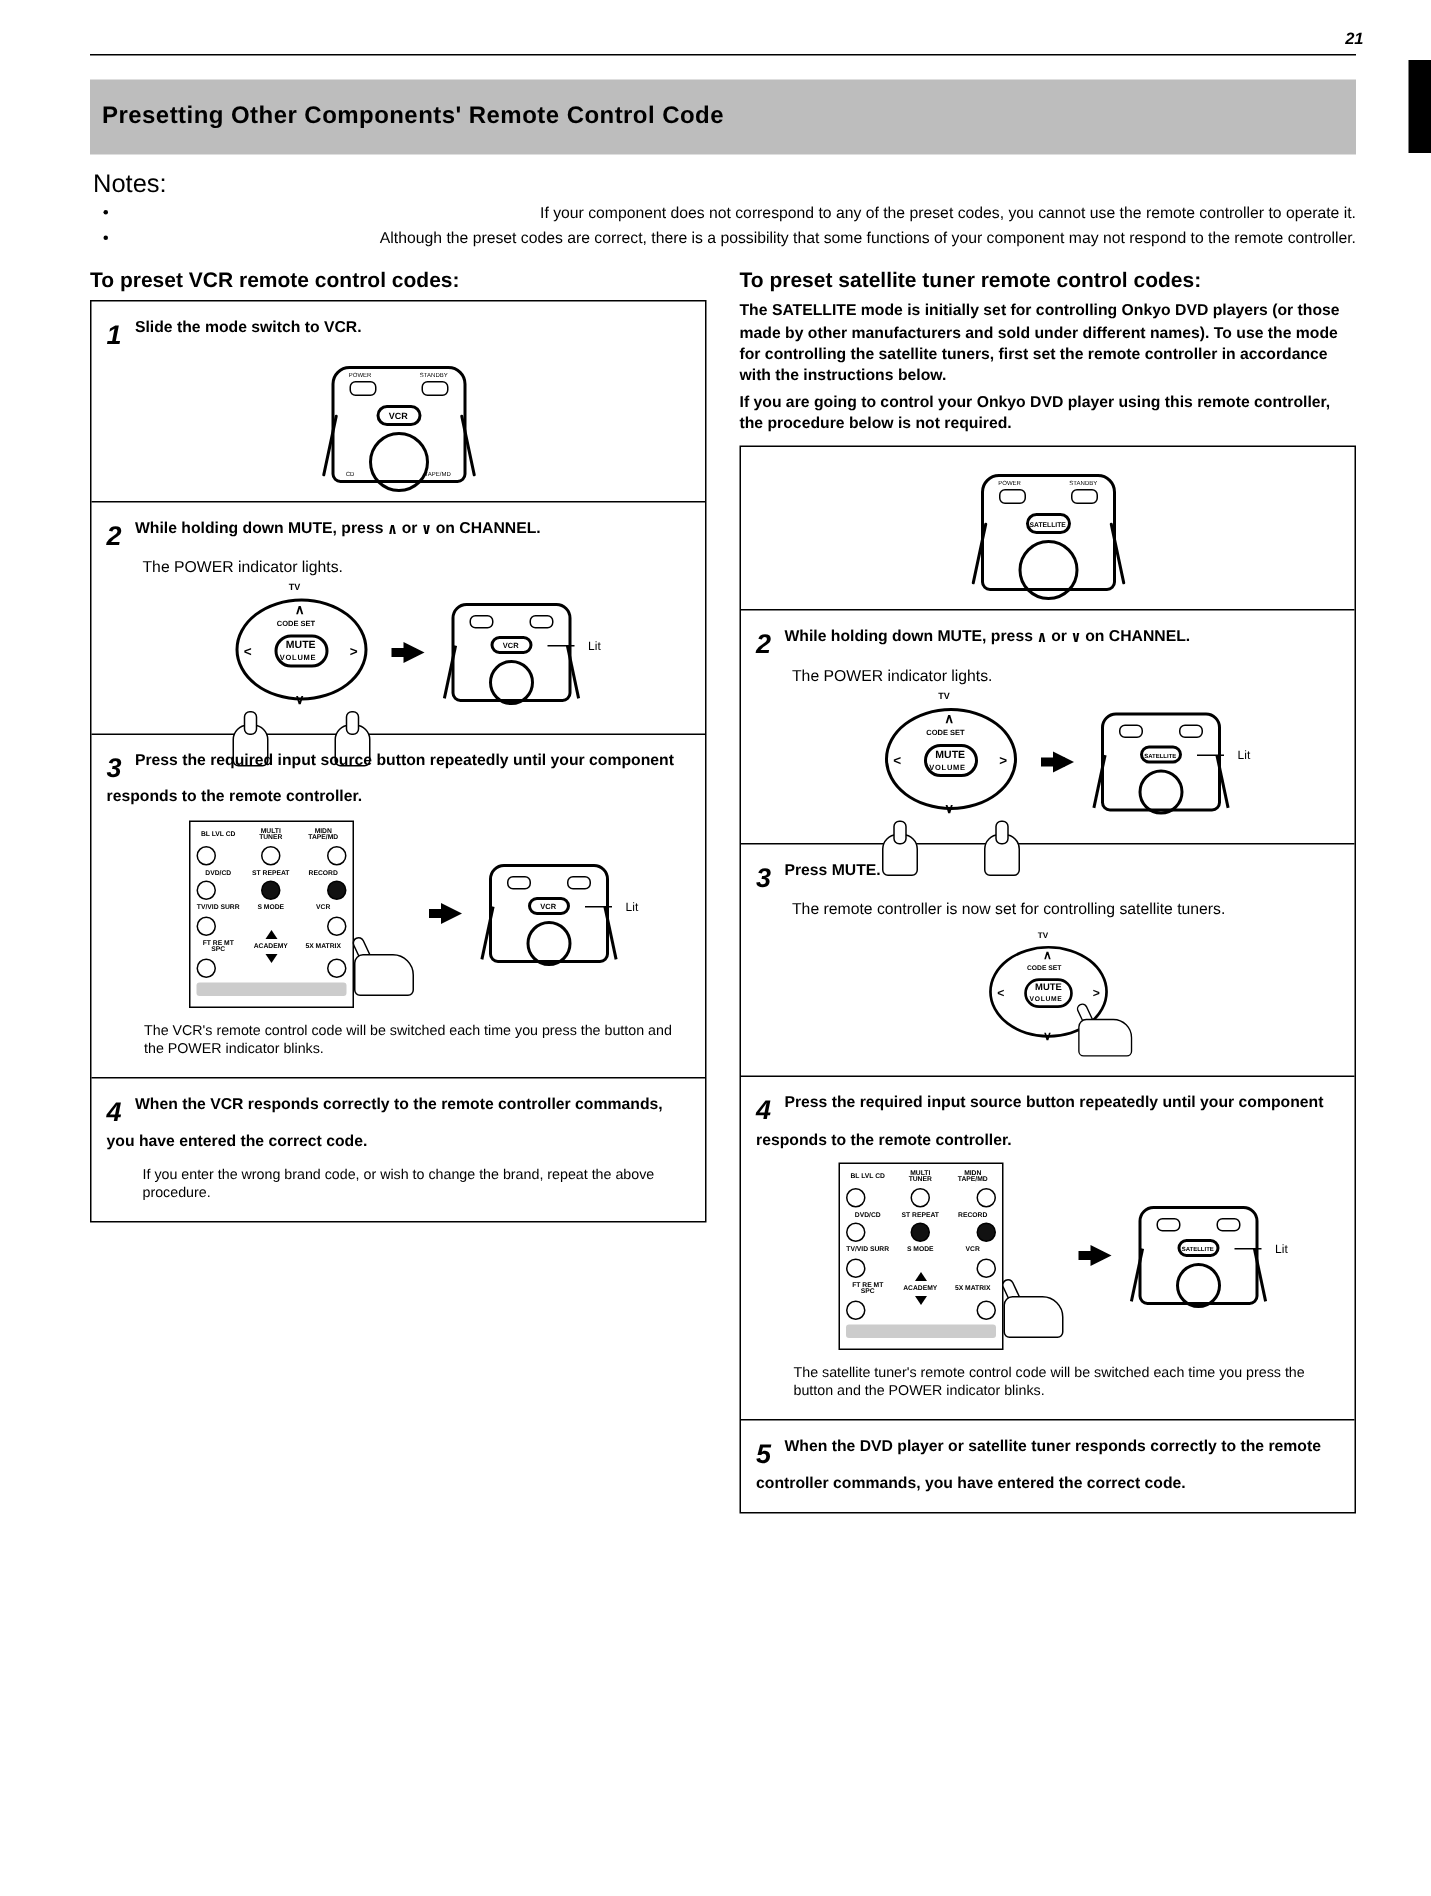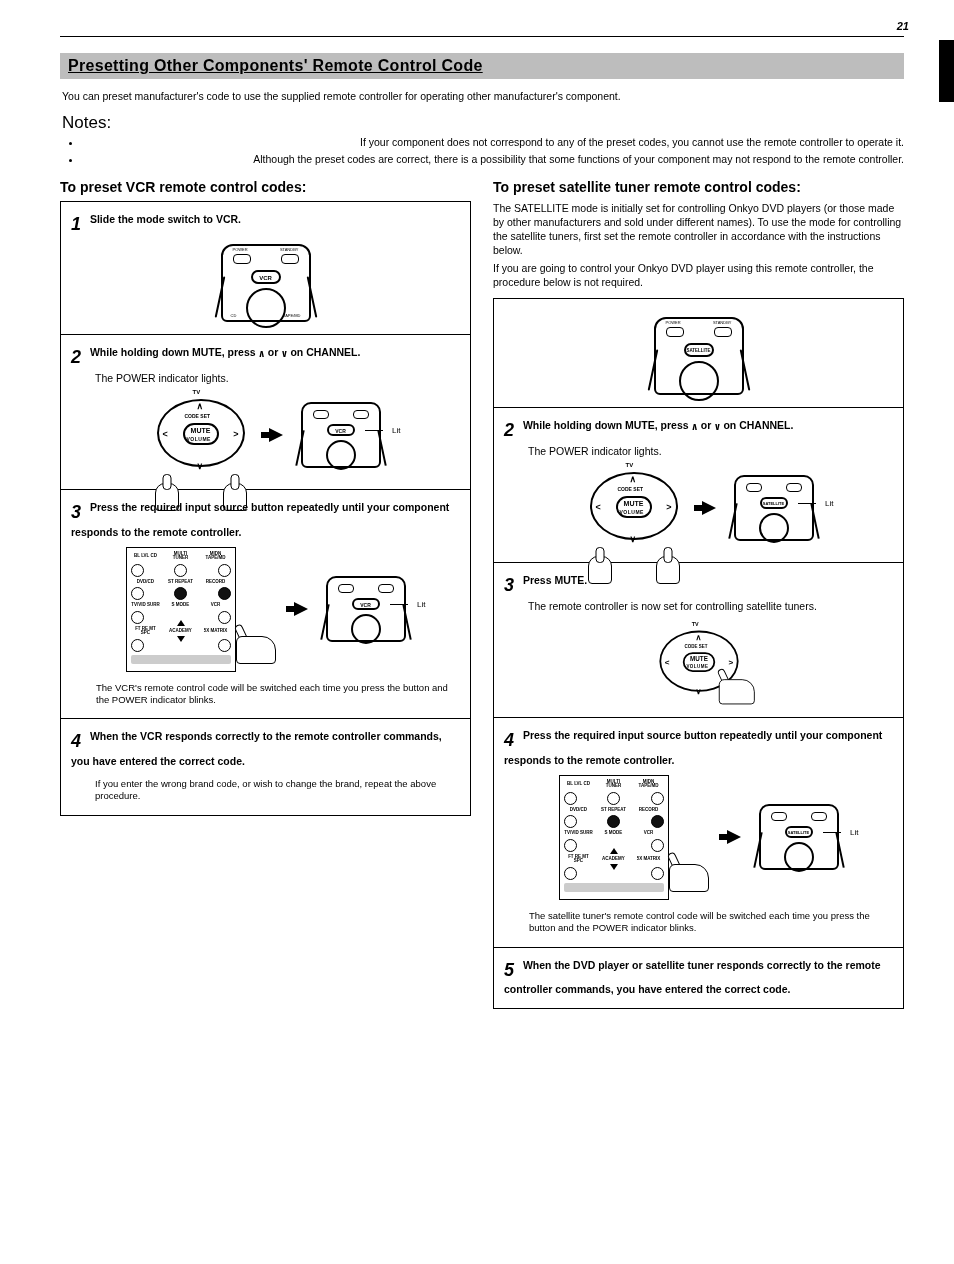--- a/index.html
+++ b/index.html
@@ -31,26 +31,25 @@
     font-style: italic;
     font-weight: bold;
   }
   .top-rule {
     border-top: 1px solid #000;
     margin-top: 6px;
     height: 0;
   }
   .gray-band {
     background: #bdbdbd;
-    padding: 4px 8px;
+    padding: 16px 8px;
     margin-top: 16px;
     font-weight: bold;
     font-size: 16px;
     letter-spacing: 0.3px;
-    text-decoration: underline;
   }
   .intro { font-size: 10.5px; margin: 10px 2px 6px 2px; line-height: 1.35; }
   .notes-title { font-size: 17px; margin: 10px 2px 2px 2px; }
   ul.notes { margin: 2px 0 12px 22px; padding: 0; font-size: 10.5px; line-height: 1.35; text-align: right; }
   ul.notes li { margin-bottom: 3px; }
   .columns { display: flex; gap: 22px; align-items: flex-start; }
   .col { flex: 1; }
   .section-title { font-weight: bold; font-size: 14px; margin: 0 0 6px 0; }
   .bordered { border: 1px solid #000; }
   .step-box { border-bottom: 1px solid #000; padding: 10px 10px 12px 10px; font-size: 10.5px; position: relative; }
@@ -132,40 +131,39 @@
   .btn-grid .rnd.fill { background: #111; }
   .btn-grid .tri { width: 0; height: 0; border-top: 6px solid #000; border-left: 4.5px solid transparent; border-right: 4.5px solid transparent; margin: 0 auto; }
   .btn-grid .tri.up { border-top: none; border-bottom: 6px solid #000; }
   .btn-grid .gray-row { background: #ccc; height: 9px; border-radius: 2px; }
   .sub-note { font-size: 9.5px; margin-top: 10px; line-height: 1.3; margin-left: 25px; }
 
   .step-box .step-head .bold { font-weight: bold; }
   .chev-inline { font-family: monospace; display: inline-block; transform: translateY(1px); }
 
   .right-pre { font-size: 10.5px; line-height: 1.35; margin-bottom: 8px; }
-  .right-pre p { margin: 4px 0; }
+  .right-pre p { margin: 4px 0; font-weight: bold; }
 
   .hand-single-finger {
     position: relative; width: 60px; height: 40px;
   }
   .hand-single-finger .palm { position: absolute; bottom: 0; right: 0; width: 40px; height: 28px; border: 1.5px solid #000; border-radius: 6px 14px 4px 4px; background: #fff; }
   .hand-single-finger .finger { position: absolute; top: 0; right: 30px; width: 8px; height: 22px; border: 1.5px solid #000; border-radius: 4px; background: #fff; transform: rotate(-25deg); }
 
 </style>
 </head>
 <body>
 
 <div class="page">
   <div class="black-tab"></div>
   <div class="page-num">21</div>
   <div class="top-rule"></div>
 
   <div class="gray-band">Presetting Other Components' Remote Control Code</div>
 
-  <div class="intro">You can preset manufacturer's code to use the supplied remote controller for operating other manufacturer's component.</div>
   <div class="notes-title">Notes:</div>
   <ul class="notes">
     <li>If your component does not correspond to any of the preset codes, you cannot use the remote controller to operate it.</li>
     <li>Although the preset codes are correct, there is a possibility that some functions of your component may not respond to the remote controller.</li>
   </ul>
 
   <div class="columns">
 
     <div class="col">
       <div class="section-title">To preset VCR remote control codes:</div>

